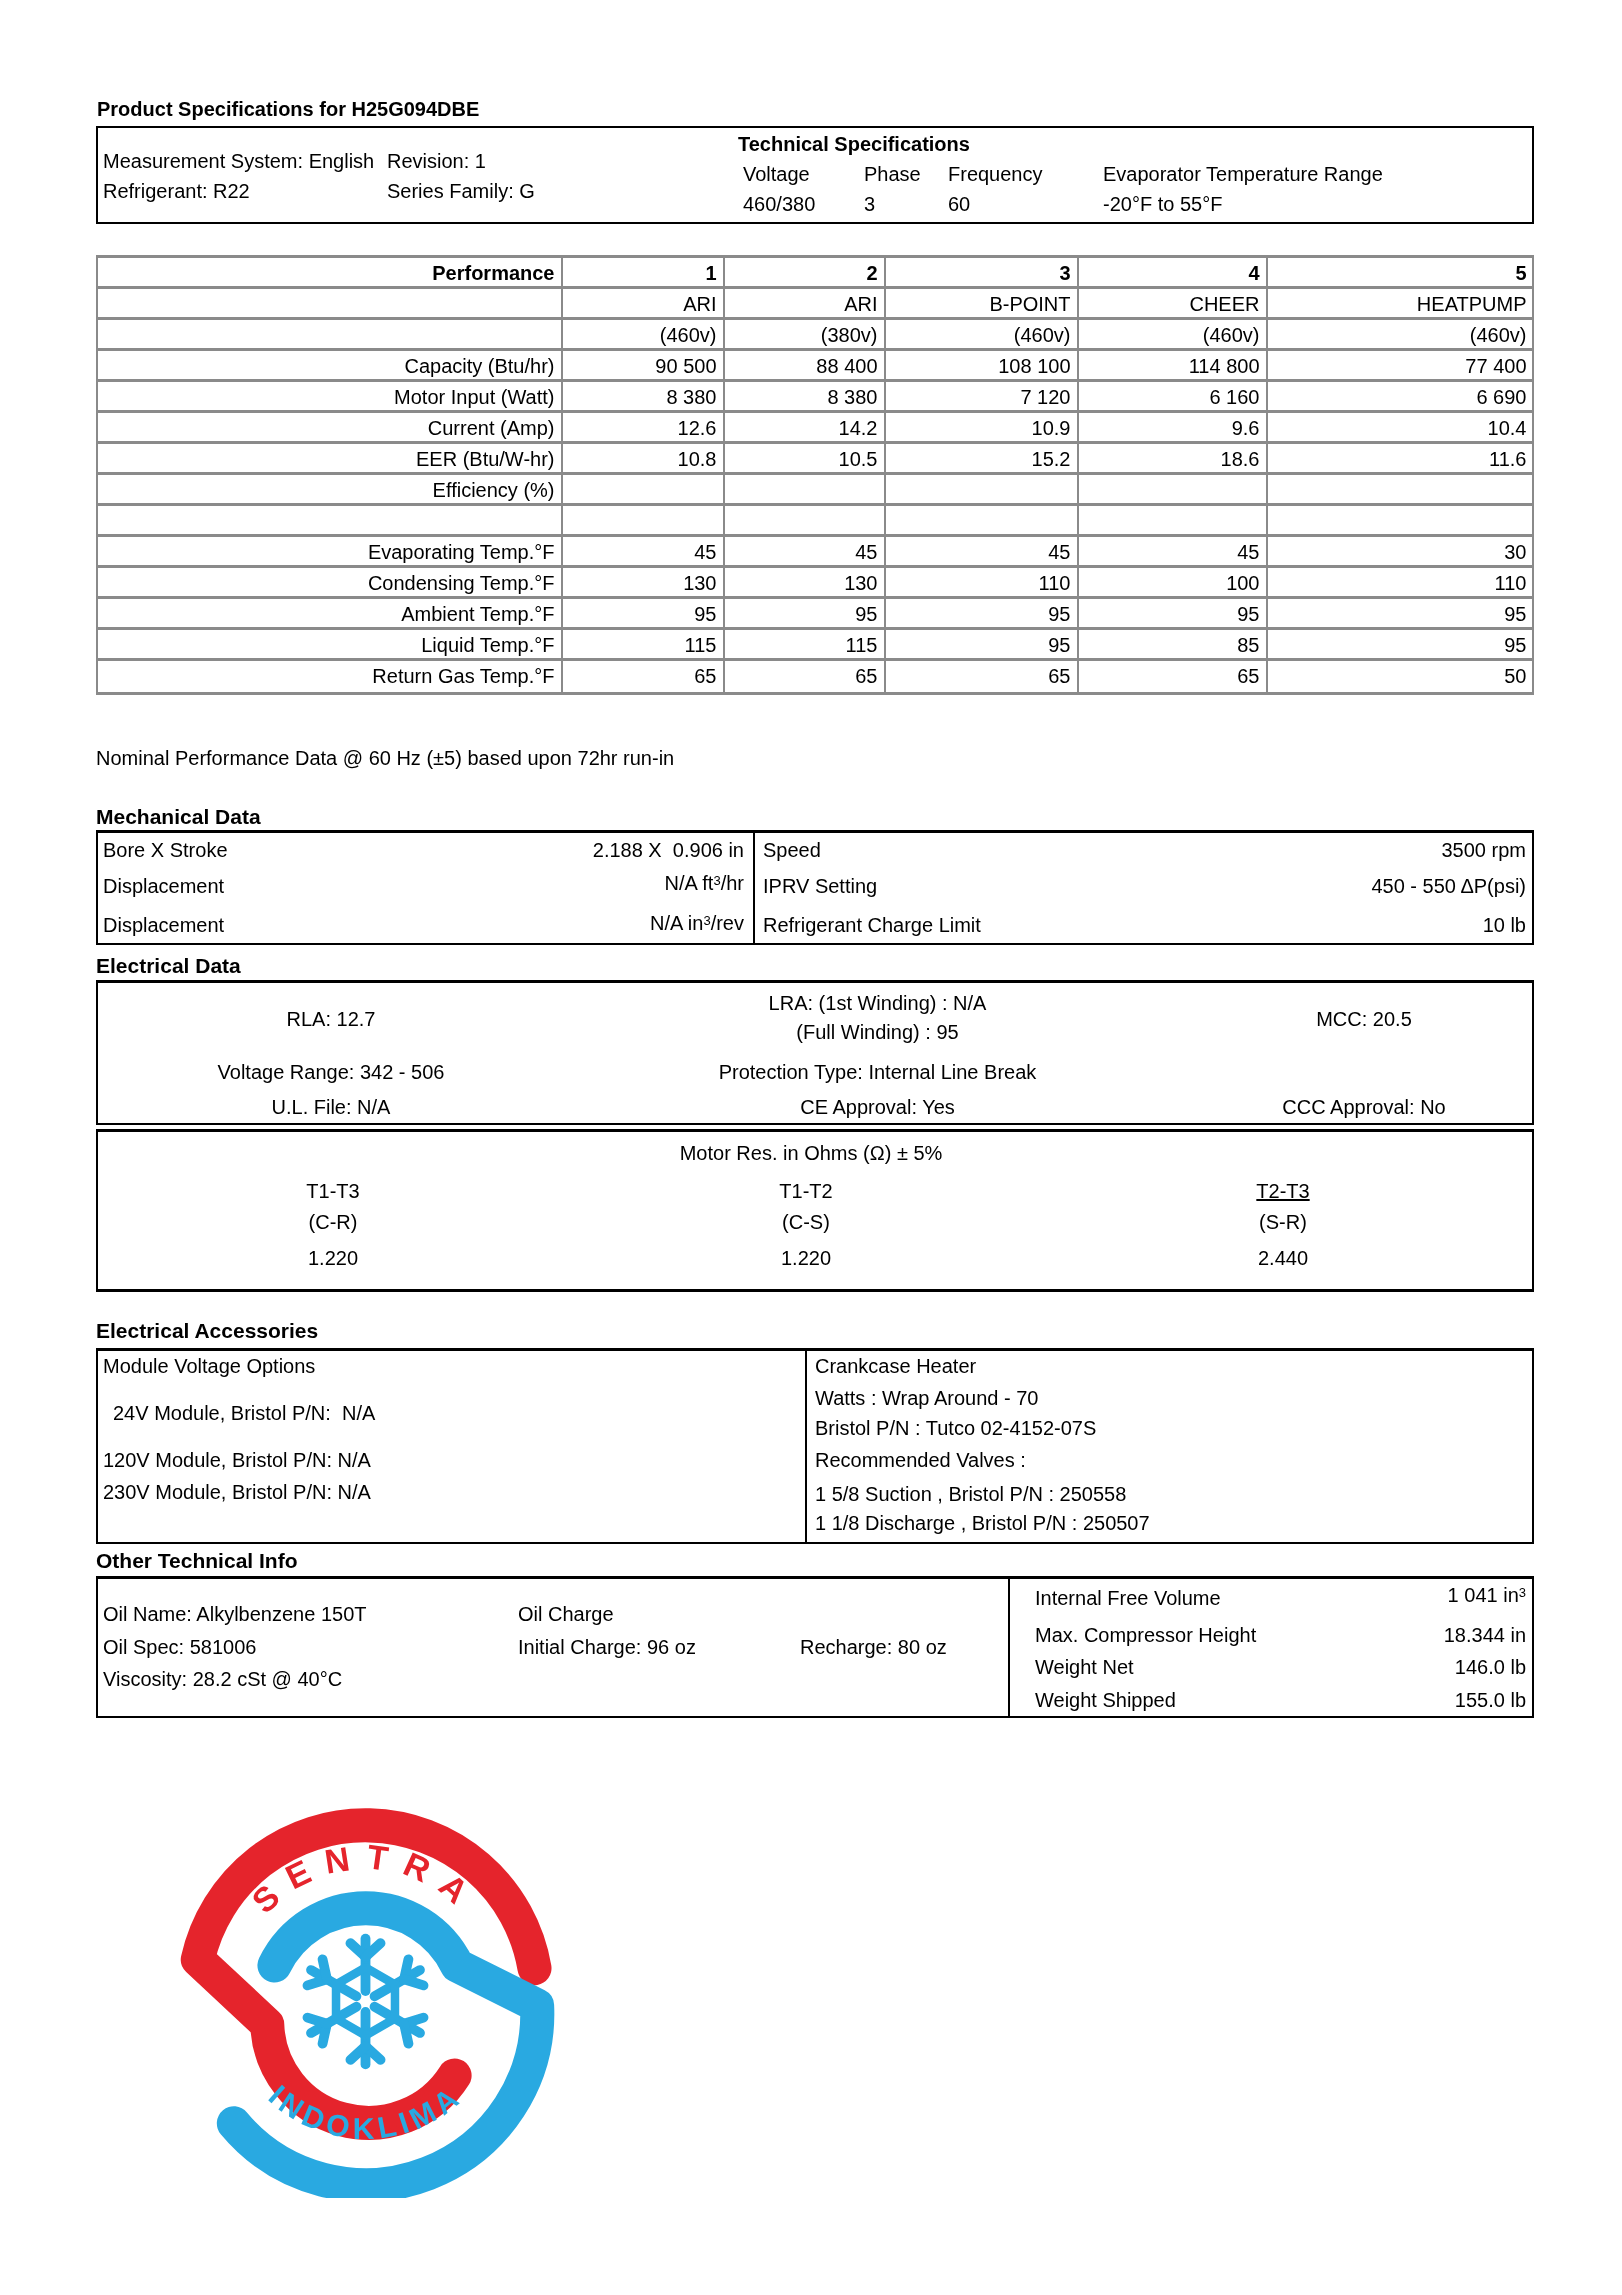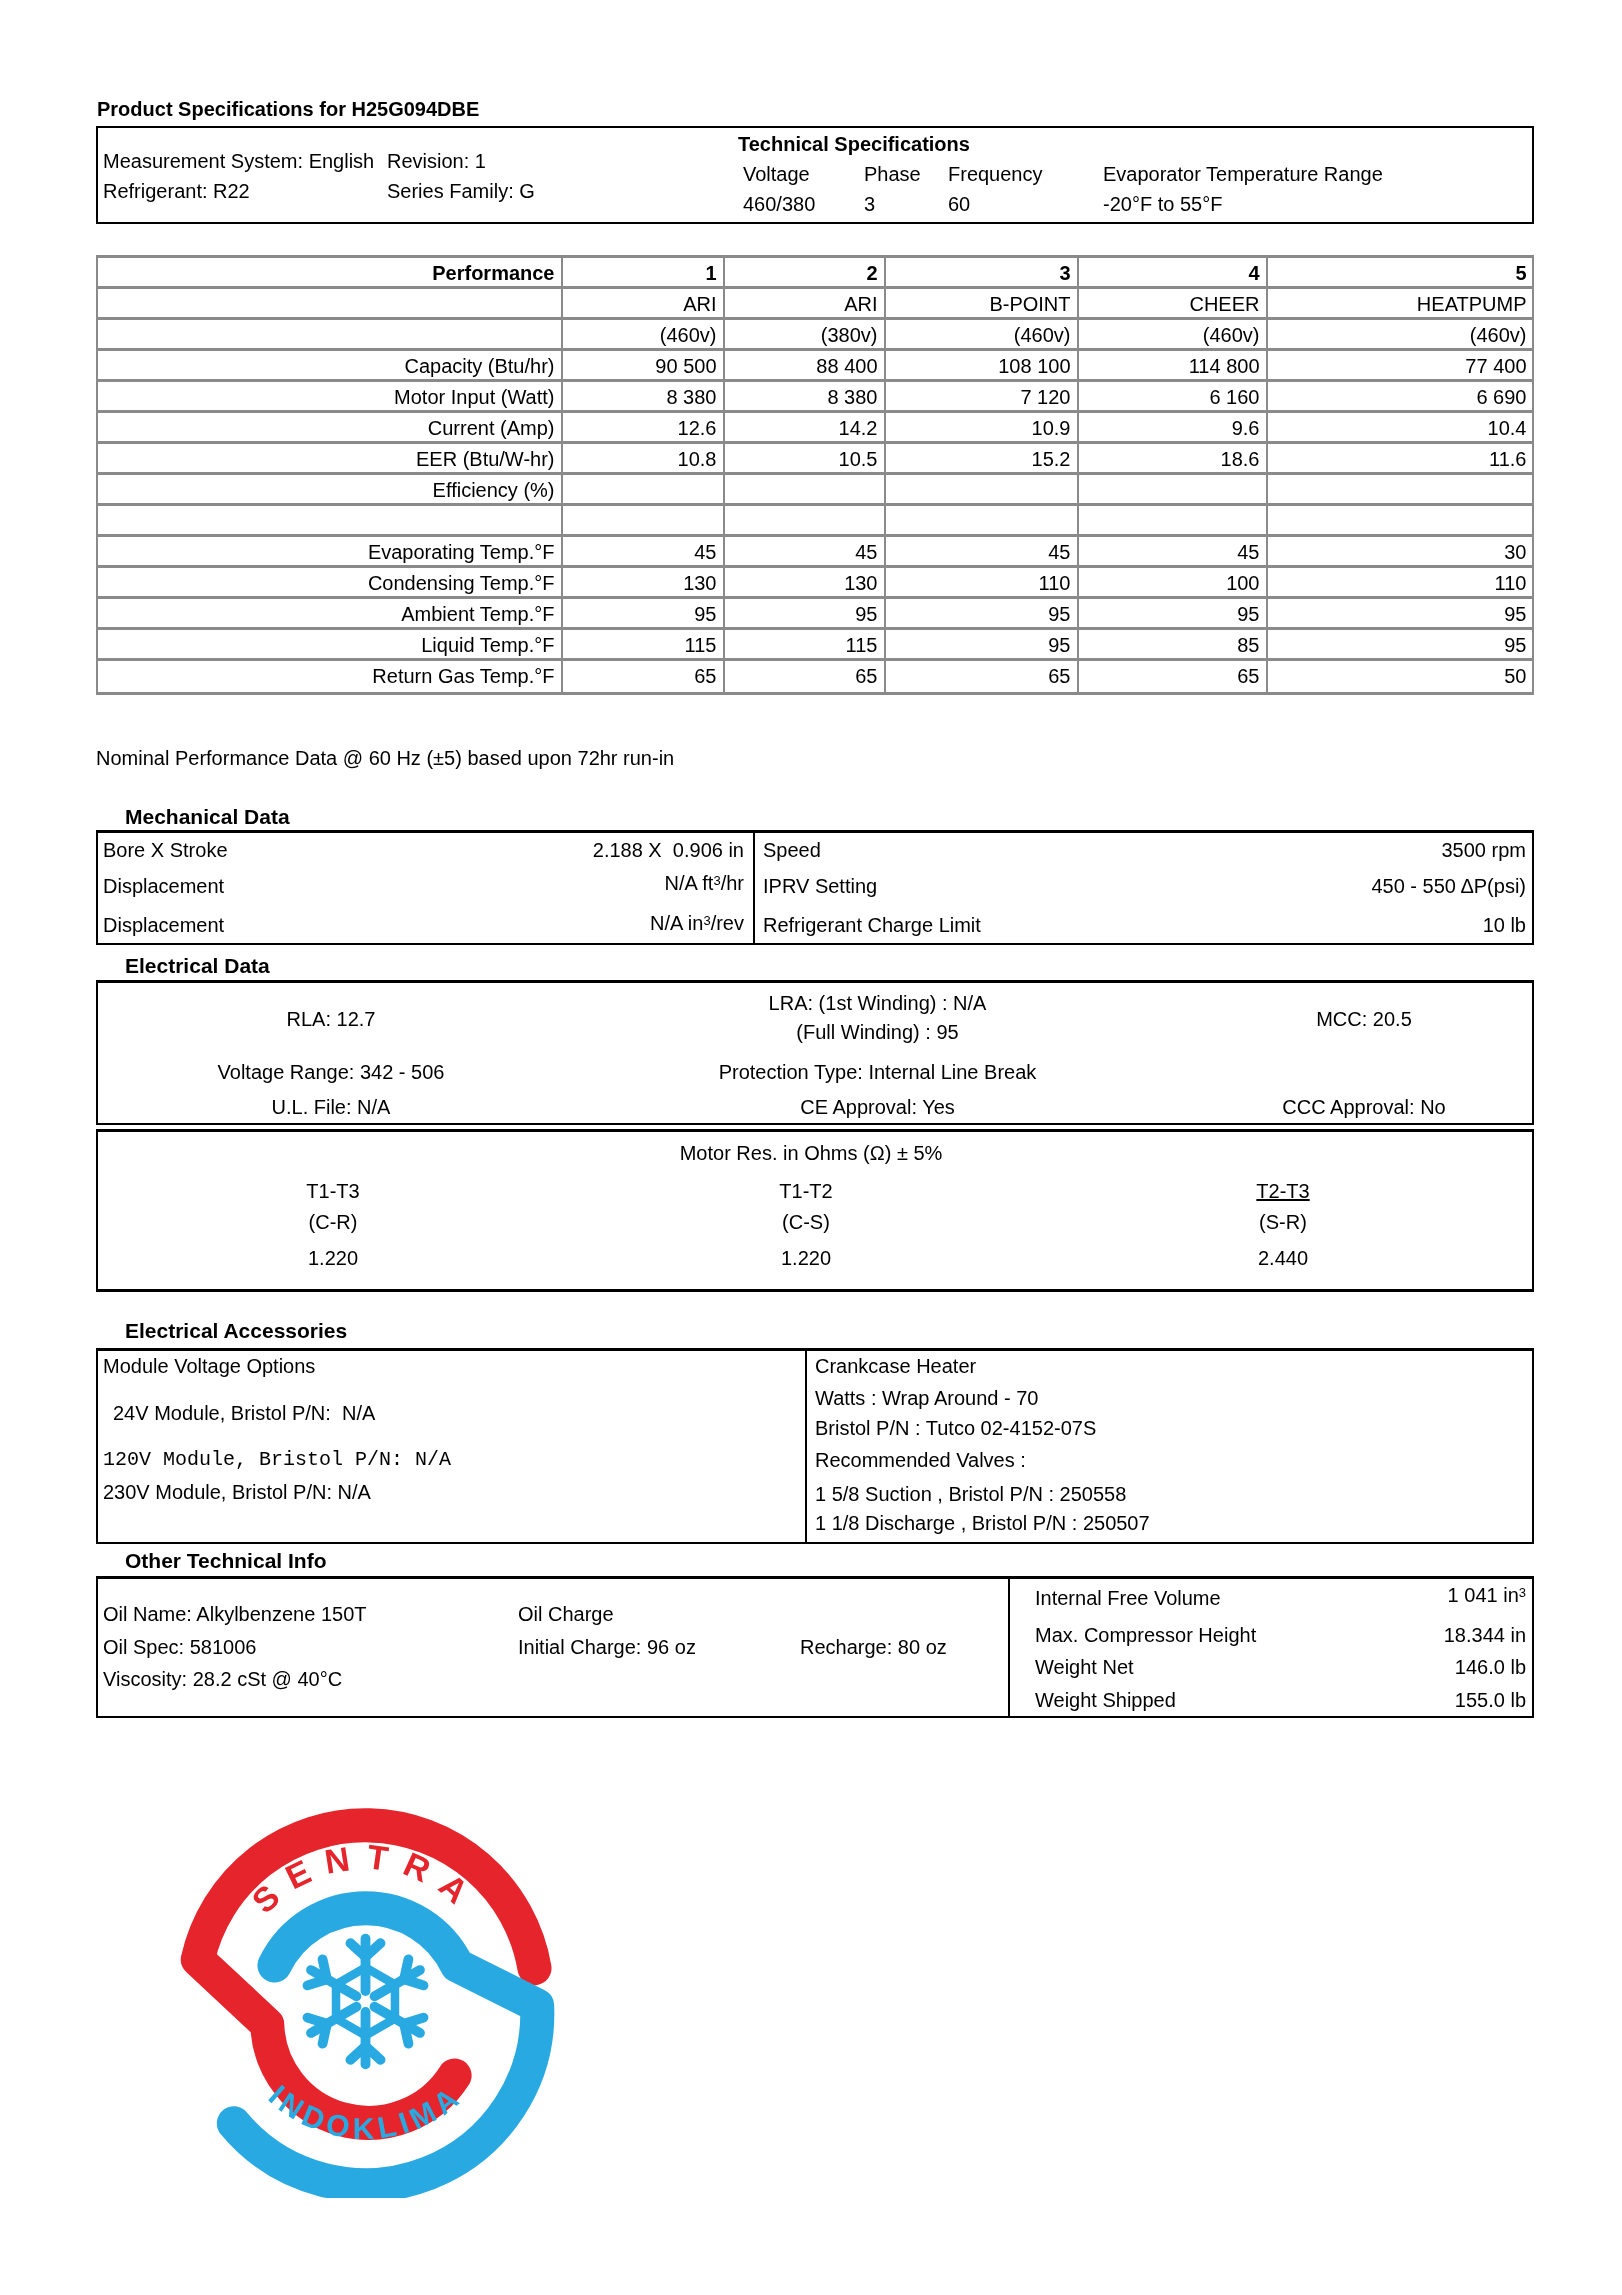--- a/index.html
+++ b/index.html
@@ -1,20 +1,20 @@
 <!DOCTYPE html>
 <html style="font-size:10.5px"><head>
 <meta charset="utf-8">
 <style>
   html,body{margin:0;padding:0;background:#ffffff;}
   #page{position:relative;width:1623px;height:2295px;background:#ffffff;
         font-family:"Liberation Sans",sans-serif;color:#000;overflow:hidden;}
   .t{position:absolute;font-size:20px;line-height:26px;white-space:pre;}
   .b{font-weight:bold;}
-  .hd{position:absolute;font-size:21px;font-weight:bold;line-height:26px;white-space:pre;margin-left:29px;}
+  .hd{position:absolute;font-size:21px;font-weight:bold;line-height:26px;white-space:pre;}
   .r{text-align:right;}
   .c{text-align:center;}
   .box{position:absolute;border:2.6px solid #000;box-sizing:border-box;background:#fff;}
   .heavytop{border-top-width:3.9px;}
   .vdiv{position:absolute;width:2px;background:#000;}
   sup{font-size:13px;vertical-align:5.2px;line-height:0;}
   
   #perf{position:absolute;left:96px;top:255px;width:1438px;
         border:3.3px solid #8a8a8a;border-left-width:2px;border-right-width:2px;
         box-sizing:border-box;display:grid;
@@ -187,21 +187,21 @@
   <div class="t c" style="left:1152px;top:1209px;width:262px;">(S-R)</div>
   <div class="t c" style="left:202px;top:1245px;width:262px;">1.220</div>
   <div class="t c" style="left:675px;top:1245px;width:262px;">1.220</div>
   <div class="t c" style="left:1152px;top:1245px;width:262px;">2.440</div>
 
   <div class="hd" style="left:96px;top:1318px;">Electrical Accessories</div>
   <div class="box heavytop" style="left:96px;top:1348px;width:1438px;height:196px;"></div>
   <div class="vdiv" style="left:805px;top:1348px;height:196px;"></div>
   <div class="t" style="left:103px;top:1353px;">Module Voltage Options</div>
   <div class="t" style="left:113px;top:1400px;">24V Module, Bristol P/N:  N/A</div>
-  <div class="t" style="left:103px;top:1447px;font-family:Liberation Mono, monospace;">120V Module, Bristol P/N: N/A</div>
+  <div class="t" style="left:103px;top:1447px;">120V Module, Bristol P/N: N/A</div>
   <div class="t" style="left:103px;top:1479px;">230V Module, Bristol P/N: N/A</div>
   <div class="t" style="left:815px;top:1353px;">Crankcase Heater</div>
   <div class="t" style="left:815px;top:1385px;">Watts : Wrap Around - 70</div>
   <div class="t" style="left:815px;top:1415px;">Bristol P/N : Tutco 02-4152-07S</div>
   <div class="t" style="left:815px;top:1447px;">Recommended Valves :</div>
   <div class="t" style="left:815px;top:1481px;">1 5/8 Suction , Bristol P/N : 250558</div>
   <div class="t" style="left:815px;top:1510px;">1 1/8 Discharge , Bristol P/N : 250507</div>
 
   <div class="hd" style="left:96px;top:1548px;">Other Technical Info</div>
   <div class="box heavytop" style="left:96px;top:1576px;width:1438px;height:142px;"></div>

